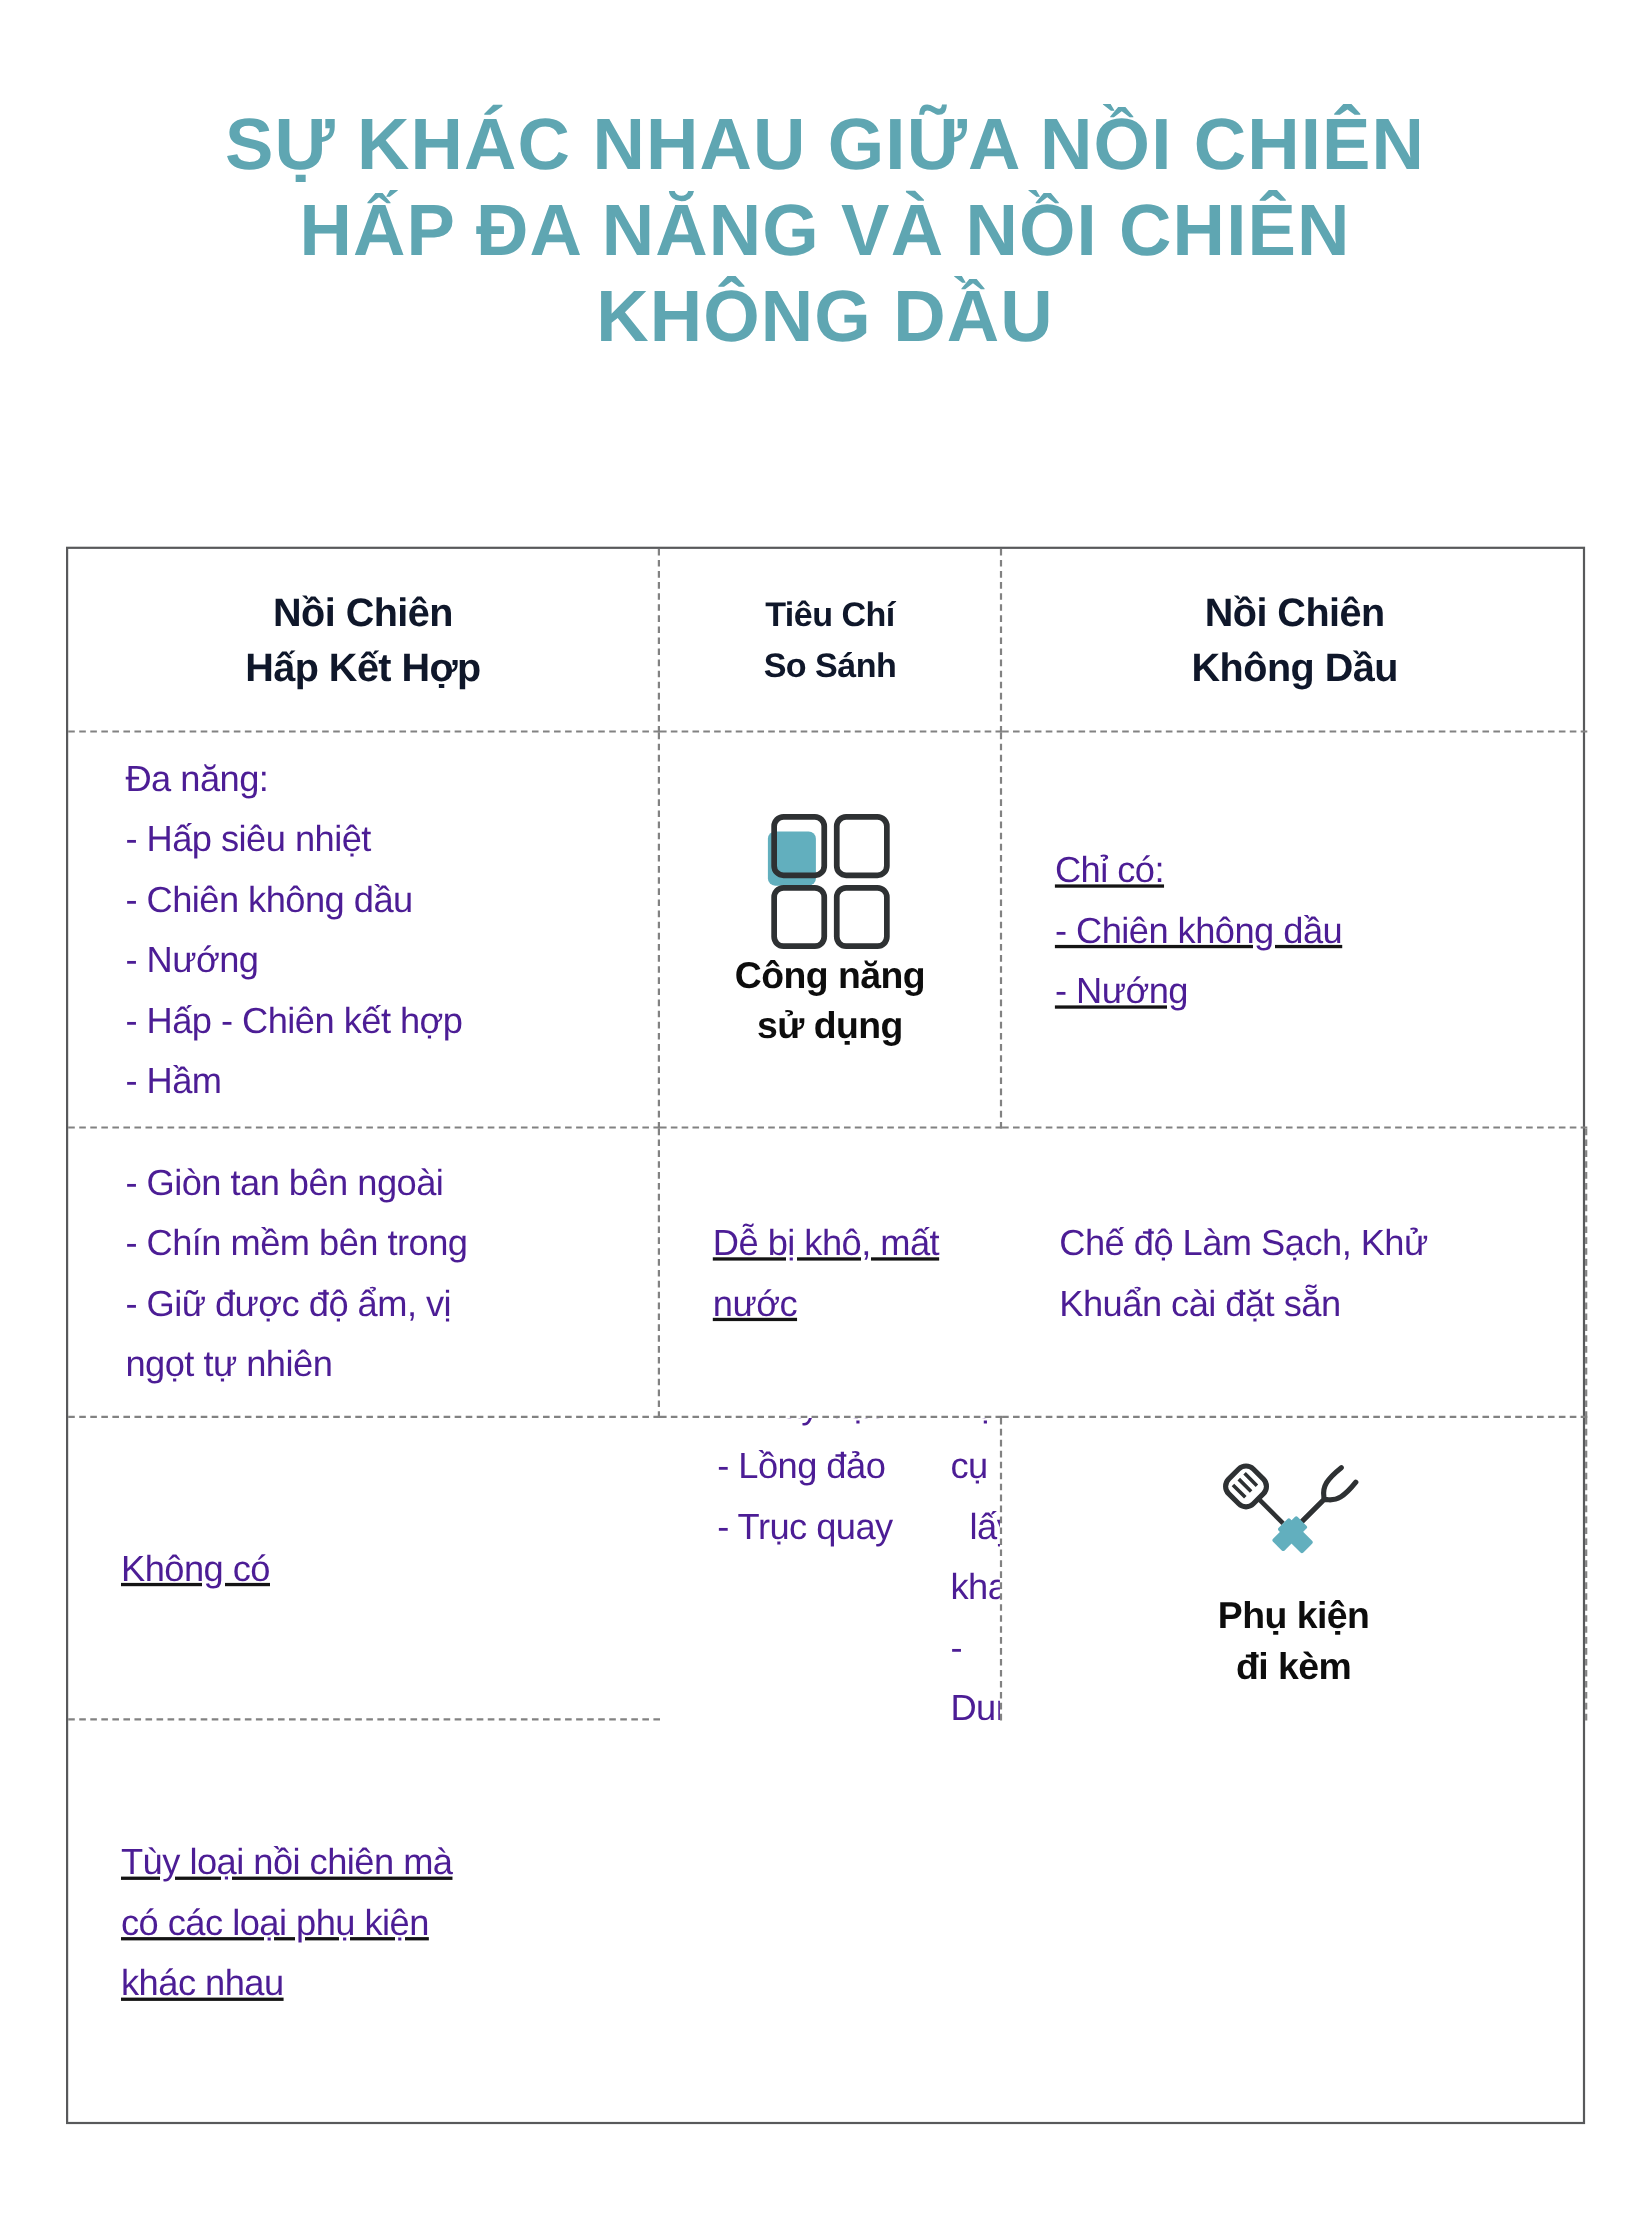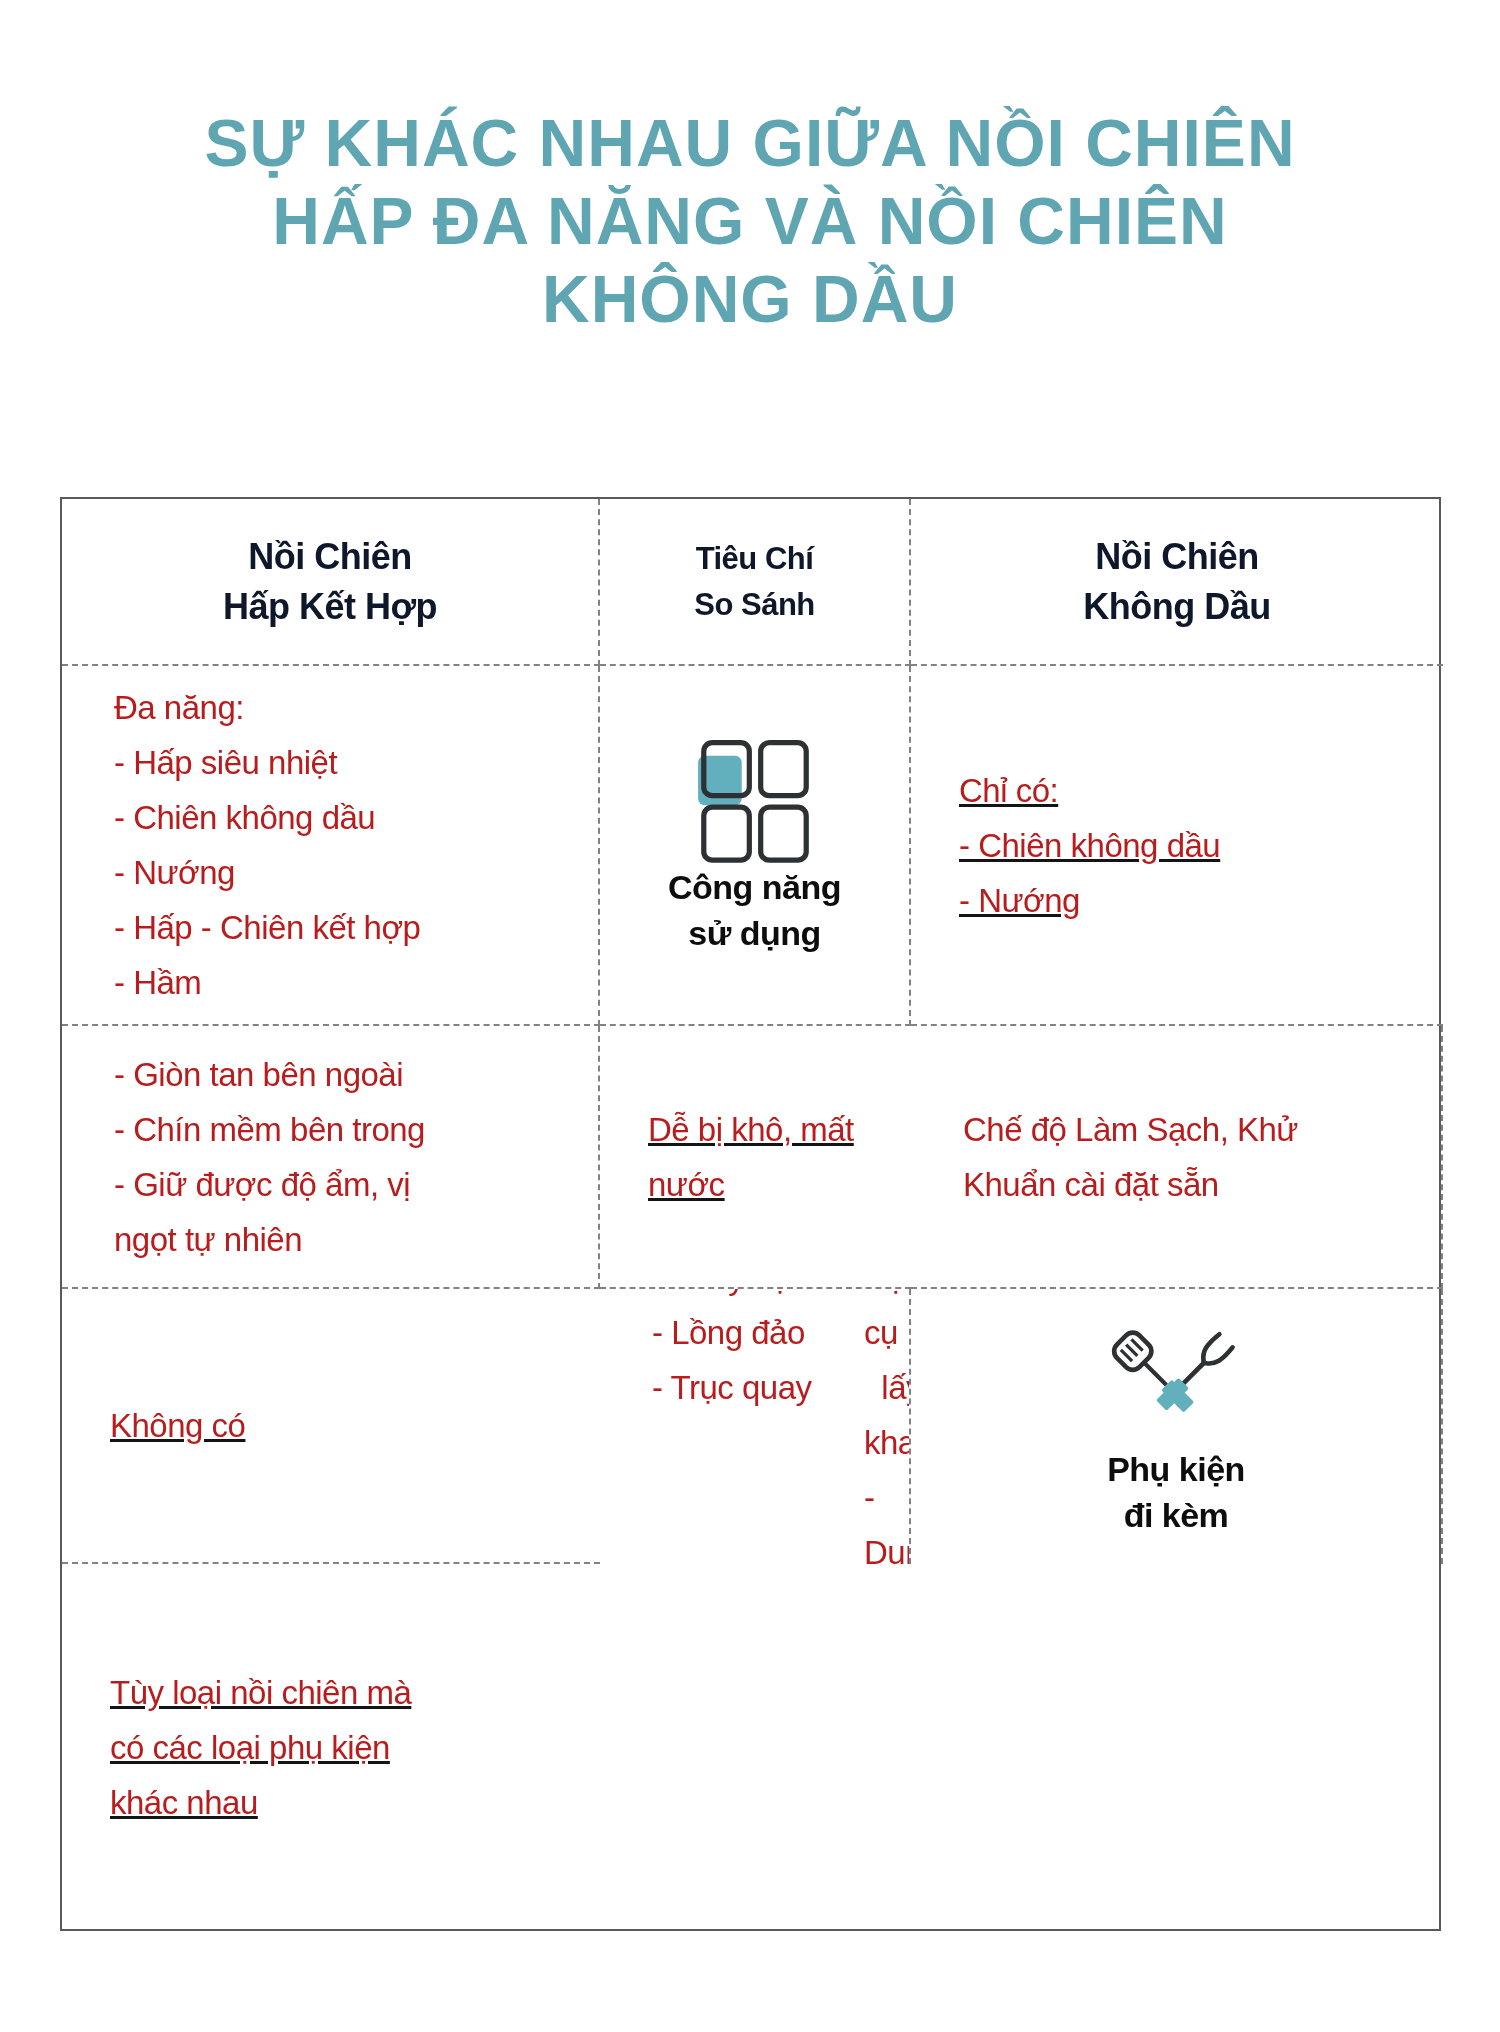--- a/index.html
+++ b/index.html
@@ -6,21 +6,21 @@
   html,body { background:#ffffff; }
   body {
     width:1500px; height:2032px;
     font-family:"Liberation Sans", sans-serif;
     color:#141414;
     position:relative;
   }
   .page { position:relative; width:1500px; height:2032px; background:#ffffff; overflow:hidden; }
 
   .title {
-    position:absolute; top:104px; left:0; width:1500px;
+    position:absolute; top:92px; left:0; width:1500px;
     text-align:center;
     color:#5FA6B2;
     font-size:66px; font-weight:bold; line-height:78px;
     letter-spacing:1px;
     white-space:pre-line;
   }
 
   .tbl {
     position:absolute; left:60px; top:497px;
     width:1381px; height:1434px;
@@ -38,21 +38,21 @@
   .htext {
     font-size:36px; font-weight:bold; line-height:50px;
     white-space:pre-line; color:#0f172a; letter-spacing:-0.5px;
   }
   .htext.small { font-size:31px; line-height:46px; }
 
   .tcell { padding-left:52px; padding-right:18px; }
   .tcell.rightcol { padding-left:48px;text-decoration:underline; }
   .btext {
     font-size:33px; line-height:55px; font-weight:500;
-    white-space:pre-line; letter-spacing:-0.5px; color:#b91c1c;
+    white-space:pre-line; letter-spacing:-0.5px; color:#4c1d95;
   }
 
   .mid {
     flex-direction:column; justify-content:center;
     text-align:center; padding:6px 4px;
   }
   .crit {
     font-size:34px; font-weight:bold; line-height:46px;
     white-space:pre-line; color:#0d0d0d; letter-spacing:-0.5px;
   }

